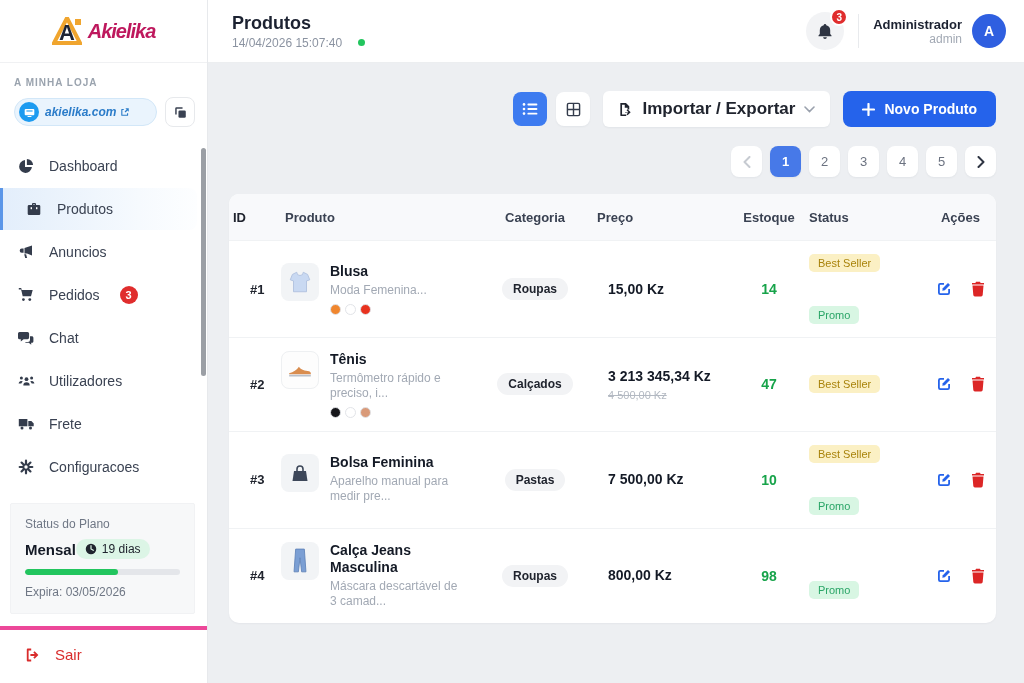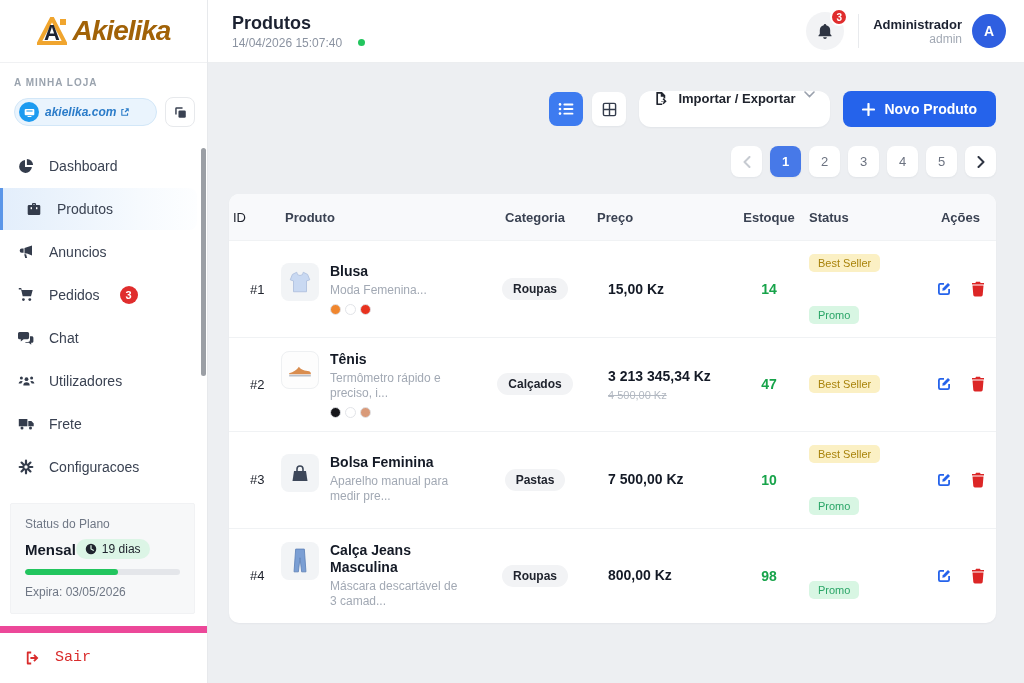--- a/index.html
+++ b/index.html
@@ -4,21 +4,21 @@
 <style>
   * { margin:0; padding:0; box-sizing:border-box; }
   html,body { width:1024px; height:683px; }
   body { display:flex; font-family:"Liberation Sans", sans-serif; background:#edeff2; overflow:hidden; color:#1f2430; }
   svg { display:block; }
 
   
   .sidebar { width:208px; min-width:208px; background:#fff; border-right:1px solid #e7e9ec; display:flex; flex-direction:column; position:relative; }
   .side-logo { height:63px; border-bottom:1px solid #f0f1f3; display:flex; align-items:center; justify-content:center; gap:6px; }
   .logo-mark { position:relative; width:30px; height:28px; }
-  .logo-text { font-size:28px; font-weight:bold; font-style:italic; color:#a16207; letter-spacing:-1px; }
+  .logo-text { font-size:20px; font-weight:bold; font-style:italic; color:#be185d; letter-spacing:-1px; }
   .shop-block { padding:14px 12px 10px 14px; }
   .shop-label { font-size:10px; font-weight:bold; letter-spacing:1px; color:#9aa3ae; margin-bottom:9px; }
   .shop-row { display:flex; align-items:center; gap:8px; }
   .shop-pill { flex:1; display:flex; align-items:center; gap:6px; background:#eaf4fd; border:1px solid #d2e7f8; border-radius:16px; padding:3px 8px 3px 4px; cursor:pointer;font-style:italic; }
   .shop-pill .globe { width:20px; height:20px; border-radius:50%; background:#1d9bf0; display:flex; align-items:center; justify-content:center; color:#fff; }
   .shop-url { font-size:12px; color:#2b7cc9; font-weight:bold; display:flex; align-items:center; gap:4px; }
   .copy-btn { width:30px; height:30px; background:#fff; border:1px solid #e7e9ec; border-radius:8px; display:flex; align-items:center; justify-content:center; color:#3a4252; cursor:pointer; }
   .nav { margin-top:8px; }
   .nav-item { display:flex; align-items:center; gap:14px; height:42px; padding-left:17px; font-size:14px; color:#3a4252; cursor:pointer; position:relative; margin:0 10px 1px 0; }
   .nav-item .nicon { width:18px; display:flex; justify-content:center; color:#343c4c; }
@@ -26,21 +26,21 @@
   .nav-badge { margin-left:6px; min-width:18px; height:18px; border-radius:50%; background:#e02d2d; color:#fff; font-size:11px; font-weight:bold; display:flex; align-items:center; justify-content:center; }
   .side-scrollbar { position:absolute; right:1px; top:148px; width:5px; height:228px; background:#9b9fa5; border-radius:3px; }
   .plan-card { margin:14px 12px 0 10px; background:#f7f8f9; border:1px solid #f1f2f4; border-radius:2px; padding:13px 14px 14px; }
   .plan-title { font-size:12px; color:#6f7785; margin-bottom:8px; }
   .plan-row { display:flex; align-items:center; margin-bottom:10px; }
   .plan-name { font-size:15px; font-weight:bold; color:#141a26; }
   .plan-days { display:flex; align-items:center; gap:5px; background:#dcf5e6; border-radius:12px; padding:3px 9px; font-size:12px; color:#20242e; }
   .plan-progress { height:6px; background:#e4e6ea; border-radius:3px; overflow:hidden; margin-bottom:10px; }
   .plan-progress-fill { height:100%; background:#22c55e; border-radius:3px; }
   .plan-expiry { font-size:12px; color:#6f7785; }
-  .logout-row { margin-top:12px; border-top:7px solid #ec4899; padding:16px 0 0 25px; display:flex; align-items:center; gap:14px; color:#d92c2c; font-size:15px; cursor:pointer;font-family:Liberation Mono, monospace; }
+  .logout-row { margin-top:12px; border-top:4px solid #ec4899; padding:16px 0 0 25px; display:flex; align-items:center; gap:14px; color:#d92c2c; font-size:15px; cursor:pointer; }
 
   
   .main { flex:1; display:flex; flex-direction:column; min-width:0; }
   .topbar { height:63px; background:#fff; border-bottom:1px solid #eceef0; display:flex; align-items:center; padding:0 18px 0 24px; }
   .page-title { font-size:18px; font-weight:bold; color:#1c2231; }
   .page-sub { display:flex; align-items:center; gap:16px; font-size:12px; color:#8b93a1; margin-top:2px; }
   .live-dot { width:7px; height:7px; border-radius:50%; background:#22c55e; }
   .topbar-right { margin-left:auto; display:flex; align-items:center; }
   .bell-wrap { position:relative; width:38px; height:38px; border-radius:50%; background:#f2f3f5; display:flex; align-items:center; justify-content:center; color:#2e3442; cursor:pointer; }
   .bell-badge { position:absolute; top:-4px; right:-4px; min-width:18px; height:18px; border-radius:50%; background:#e02d2d; border:2px solid #fff; color:#fff; font-size:10px; font-weight:bold; display:flex; align-items:center; justify-content:center; }
@@ -54,35 +54,35 @@
   .filters-row { display:flex; gap:18px; }
   .search-input { width:182px; height:34px; border:none; border-radius:8px; background:#fff; box-shadow:0 1px 2px rgba(20,30,50,.05); padding:0 12px; font-size:13px; font-family:inherit; color:#333; outline:none; }
   .search-input::placeholder { color:#b7bdc7; }
   .select-box { height:34px; background:#fff; border-radius:8px; box-shadow:0 1px 2px rgba(20,30,50,.05); display:flex; align-items:center; gap:12px; padding:0 13px; font-size:13px; font-weight:bold; color:#20242e; cursor:pointer; }
   .select-box .chev { color:#3a4252; }
 
   .actions-row { margin-top:9px; display:flex; justify-content:flex-end; align-items:center; gap:9px; }
   .toggle-btn { width:34px; height:34px; border-radius:8px; display:flex; align-items:center; justify-content:center; cursor:pointer; }
   .toggle-btn.on { background:#3d7bf0; color:#fff; }
   .toggle-btn.off { background:#fff; color:#343c4c; box-shadow:0 1px 2px rgba(20,30,50,.05); }
-  .import-btn { height:36px; background:#fff; border-radius:12px; box-shadow:0 1px 2px rgba(20,30,50,.05); display:flex; gap:9px; padding:0 15px; font-size:13px; font-weight:bold; color:#20242e; cursor:pointer; margin-left:4px; }
+  .import-btn { height:36px; background:#fff; border-radius:6px; box-shadow:0 1px 2px rgba(20,30,50,.05); display:flex; align-items:center; gap:9px; padding:0 15px; font-size:17px; font-weight:bold; color:#20242e; cursor:pointer; margin-left:4px; }
   .new-btn { height:36px; background:#2563eb; border-radius:8px; display:flex; align-items:center; gap:9px; padding:0 19px; font-size:14px; font-weight:bold; color:#fff; cursor:pointer; margin-left:4px; }
 
   .pagination { margin-top:19px; display:flex; justify-content:flex-end; gap:8px; }
   .page-btn { min-width:31px; height:31px; border-radius:8px; background:#fff; box-shadow:0 1px 2px rgba(20,30,50,.05); display:flex; align-items:center; justify-content:center; font-size:13px; color:#6b7280; cursor:pointer; }
   .page-btn.active { background:#4779e8; color:#fff; font-weight:bold; }
   .page-btn.prev { color:#c6cad1; }
   .page-btn.next { color:#2e3442; }
 
   .table-card { margin-top:17px; background:#fff; border-radius:10px; overflow:hidden; box-shadow:0 1px 2px rgba(20,30,50,.04); }
   .trow { display:grid; grid-template-columns:52px 196px 116px 140px 72px 120px 1fr; align-items:center; }
   .thead { background:#f8f9fb; height:46px; font-size:13px; font-weight:bold; color:#3a4252; }
   .thead > div { padding:0 4px; }
   .tbody-row { border-top:1px solid #f0f2f4; padding:13px 0; min-height:78px; }
-  .c-id { padding-left:21px; font-size:13px; font-weight:normal; color:#20242e; }
+  .c-id { padding-left:21px; font-size:13px; font-weight:bold; color:#20242e; }
   .c-prod { display:flex; align-items:flex-start; gap:11px; }
   .thumb { width:38px; height:38px; min-width:38px; border-radius:8px; background:#f2f4f6; display:flex; align-items:center; justify-content:center; overflow:hidden; }
   .p-name { font-size:14px; font-weight:bold; color:#141a26; max-width:122px; line-height:1.25; }
   .p-desc { font-size:12px; color:#a2a9b4; max-width:128px; line-height:1.3; margin-top:2px; }
   .swatches { display:flex; gap:4px; margin-top:5px; }
   .swatch { width:11px; height:11px; border-radius:50%; border:1px solid #e2e4e8; }
   .c-cat { display:flex; justify-content:center; }
   .cat-pill { background:#f2f3f5; border-radius:14px; padding:4px 11px; font-size:12px; font-weight:bold; color:#20242e; }
   .c-price { padding-left:15px; }
   .price-main { font-size:14px; font-weight:bold; color:#141a26; max-width:105px; line-height:1.35; }

